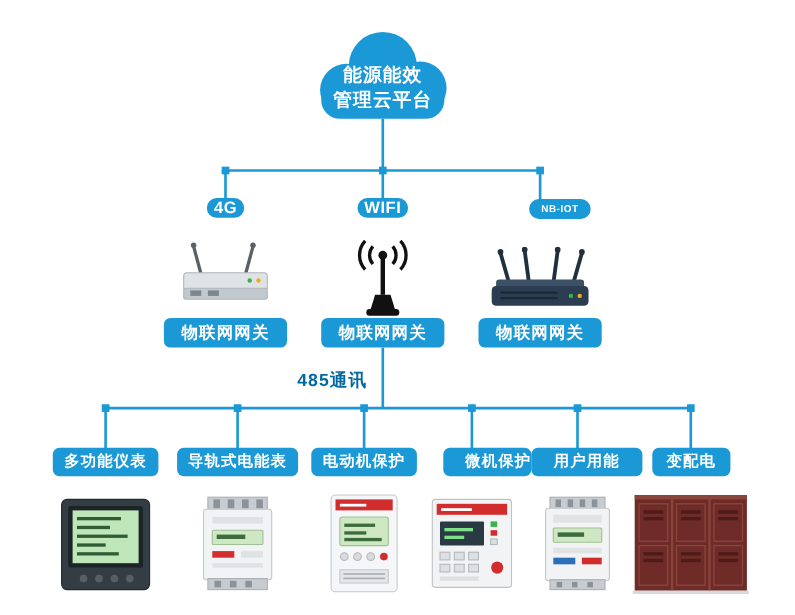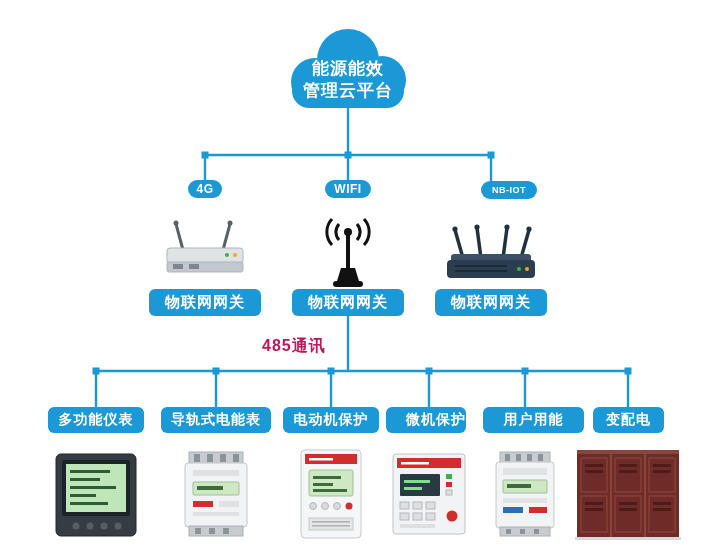--- a/index.html
+++ b/index.html
@@ -16,32 +16,32 @@
   .abs { position: absolute; }
   .cloud-wrap { left: 278px; top: 22px; width: 140px; height: 100px; }
   .cloud-text {
     left: 278px; top: 58px; width: 140px;
     text-align: center; color: #ffffff; font-weight: bold;
     font-size: 17px; line-height: 22px; letter-spacing: 1px;
   }
   .badge {
     background: #1b99d6; color: #ffffff; font-weight: bold;
     border-radius: 10px; display: flex; align-items: center; justify-content: center;
-    height: 18px; font-size: 12px; letter-spacing: 0.5px;
+    height: 18px; font-size: 15px; letter-spacing: 0.5px;
   }
   .node-btn {
     background: #1b99d6; color: #ffffff; font-weight: bold;
     border-radius: 6px; display: flex; align-items: center; justify-content: center;
     font-size: 15px; letter-spacing: 1px;
   }
   .gw { width: 112px; height: 27px; top: 289px; }
   .ep { height: 26px; top: 407px; font-size: 14px; }
   .bus-label {
     left: 262px; top: 336px; width: 80px;
-    color: #be185d; font-weight: bold; font-size: 16px; text-align: left;
+    color: #0369a1; font-weight: bold; font-size: 16px; text-align: center;
     letter-spacing: 1px;
   }
   svg { display: block; }
 </style>
 </head>
 <body>
 
 <div class="canvas">
 
   <svg class="abs" style="left:0;top:0;" width="723" height="559" viewBox="0 0 723 559">
@@ -135,21 +135,21 @@
 
   <div class="abs node-btn gw" style="left:149px;">物联网网关</div>
   <div class="abs node-btn gw" style="left:292px;">物联网网关</div>
   <div class="abs node-btn gw" style="left:435px;">物联网网关</div>
 
   <div class="abs bus-label">485通讯</div>
 
   <div class="abs node-btn ep" style="left:48px; width:96px;">多功能仪表</div>
   <div class="abs node-btn ep" style="left:161px; width:110px;">导轨式电能表</div>
   <div class="abs node-btn ep" style="left:283px; width:96px;">电动机保护</div>
-  <div class="abs node-btn ep" style="left:386px; width:80px;padding-left:20px;">微机保护</div>
+  <div class="abs node-btn ep" style="left:403px; width:80px;padding-left:20px;">微机保护</div>
   <div class="abs node-btn ep" style="left:483px; width:101px;">用户用能</div>
   <div class="abs node-btn ep" style="left:593px; width:71px;">变配电</div>
 
   <svg class="abs" style="left:50px; top:446px;" width="92" height="96" viewBox="0 0 92 96">
     <rect x="6" y="8" width="80" height="82" rx="5" fill="#343d43" stroke="#22282c"></rect>
     <rect x="12" y="14" width="68" height="56" rx="2" fill="#1d2428"></rect>
     <rect x="16" y="18" width="60" height="48" fill="#bfe6b8"></rect>
     <rect x="20" y="24" width="40" height="3" fill="#2e5c35"></rect>
     <rect x="20" y="32" width="30" height="3" fill="#2e5c35"></rect>
     <rect x="20" y="40" width="46" height="3" fill="#2e5c35"></rect>

